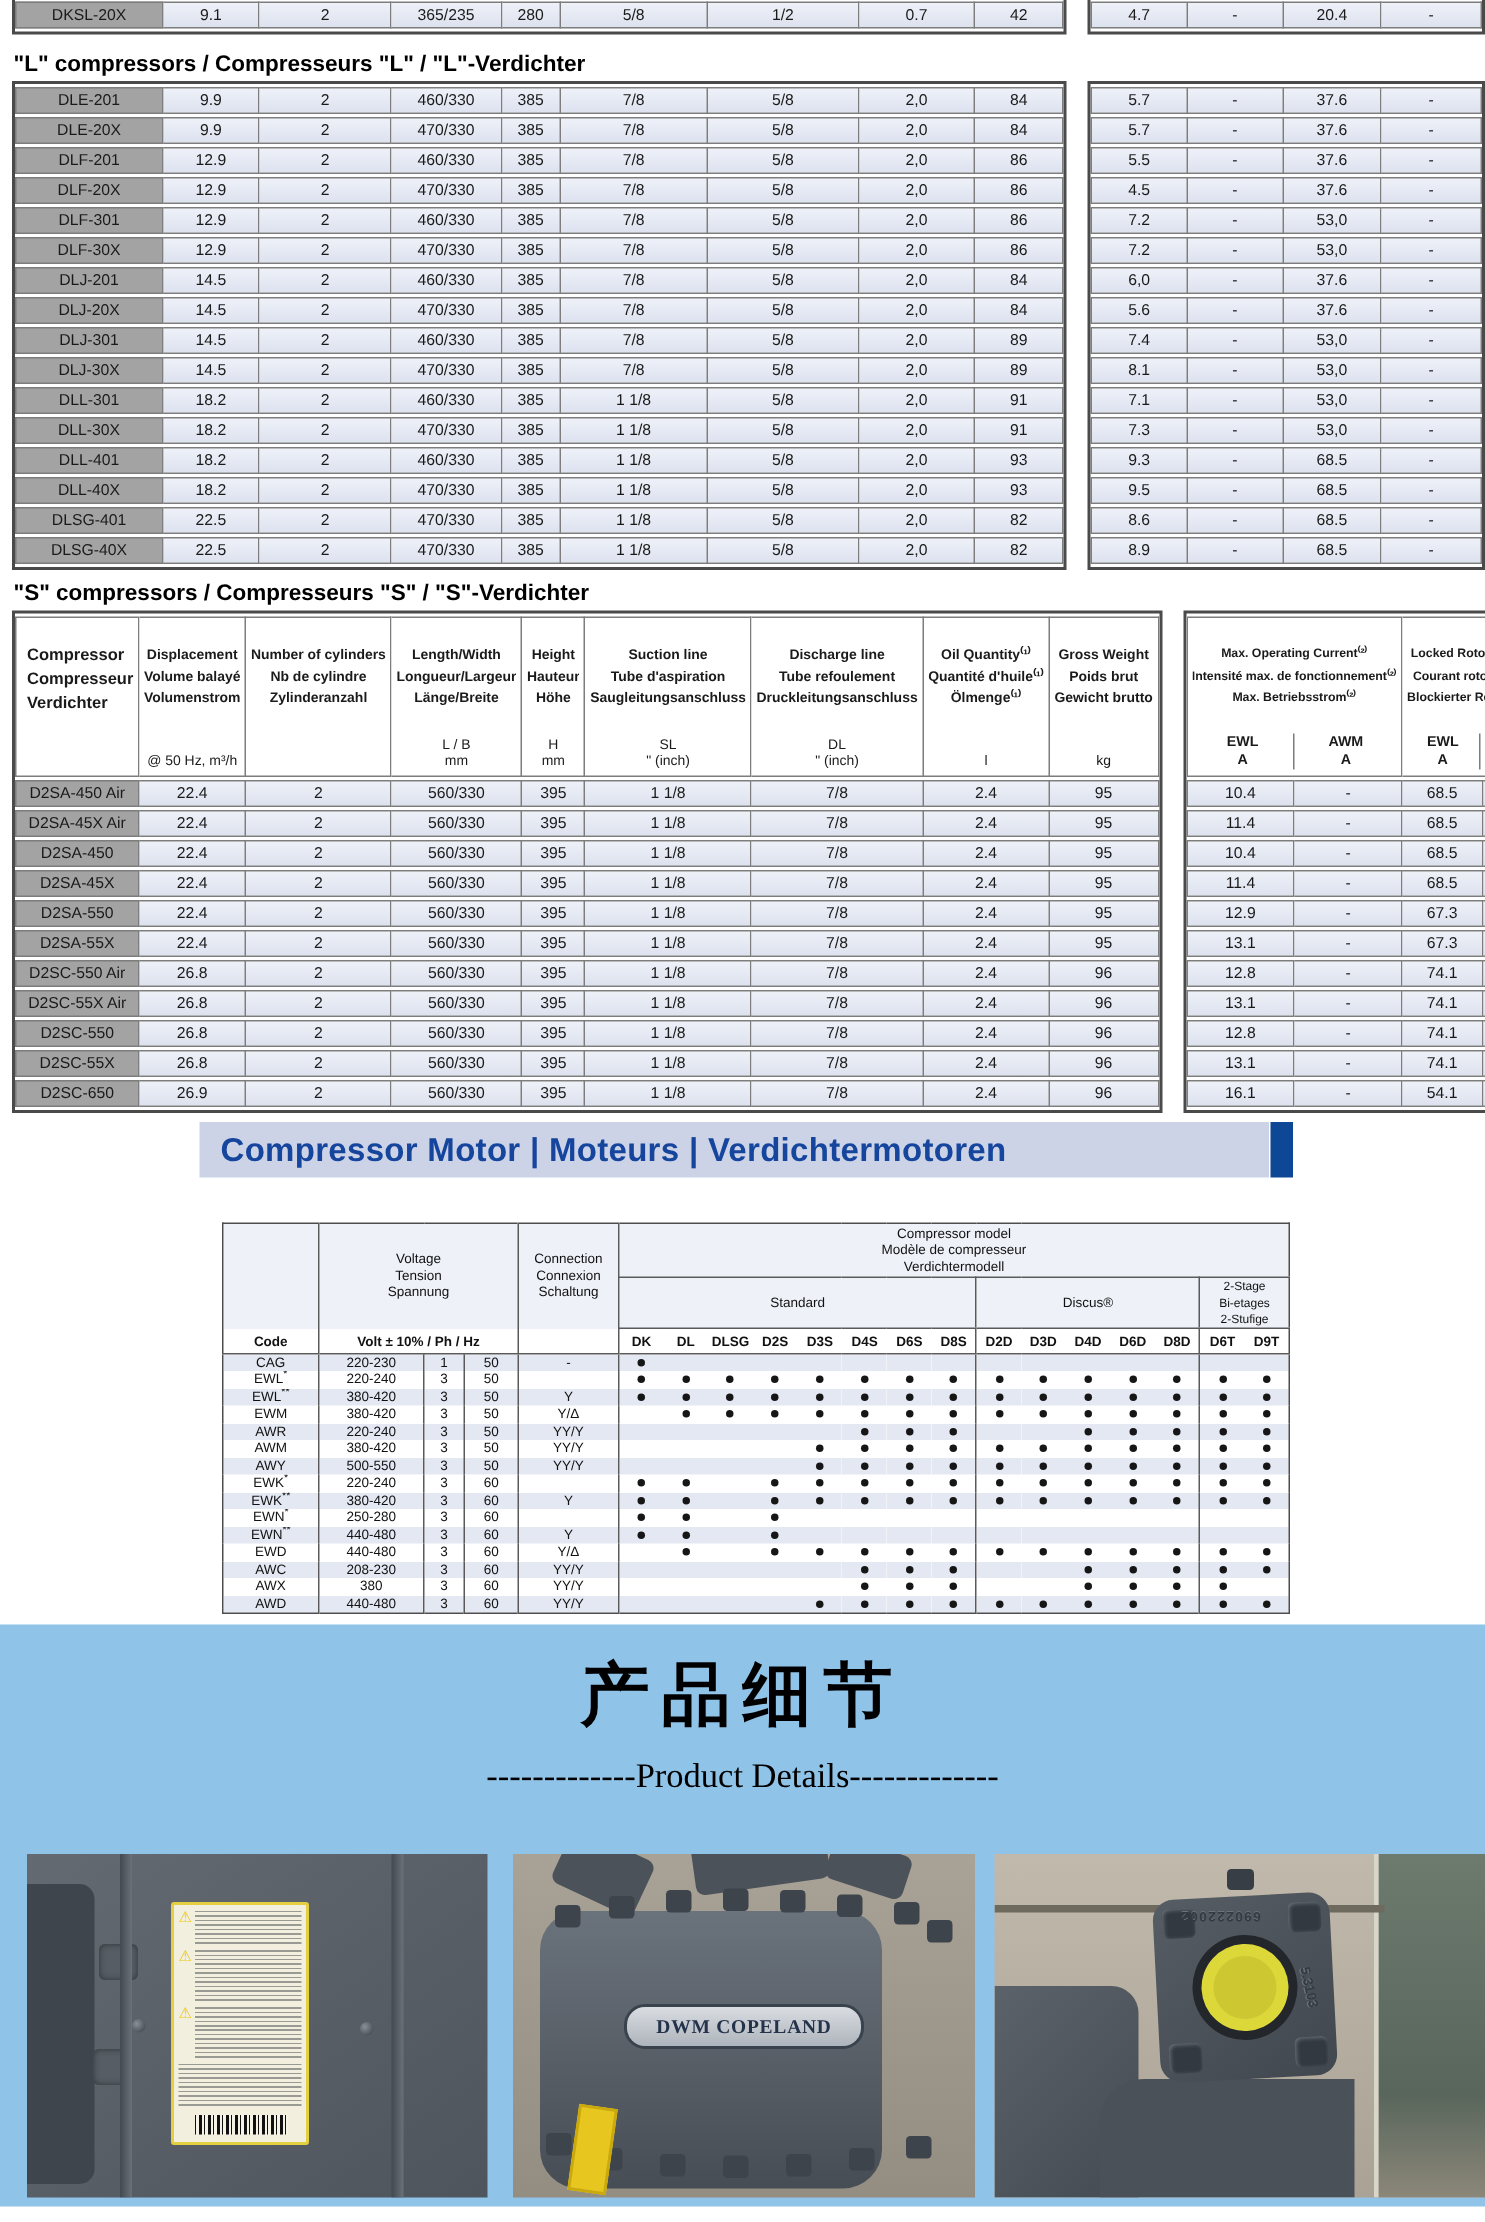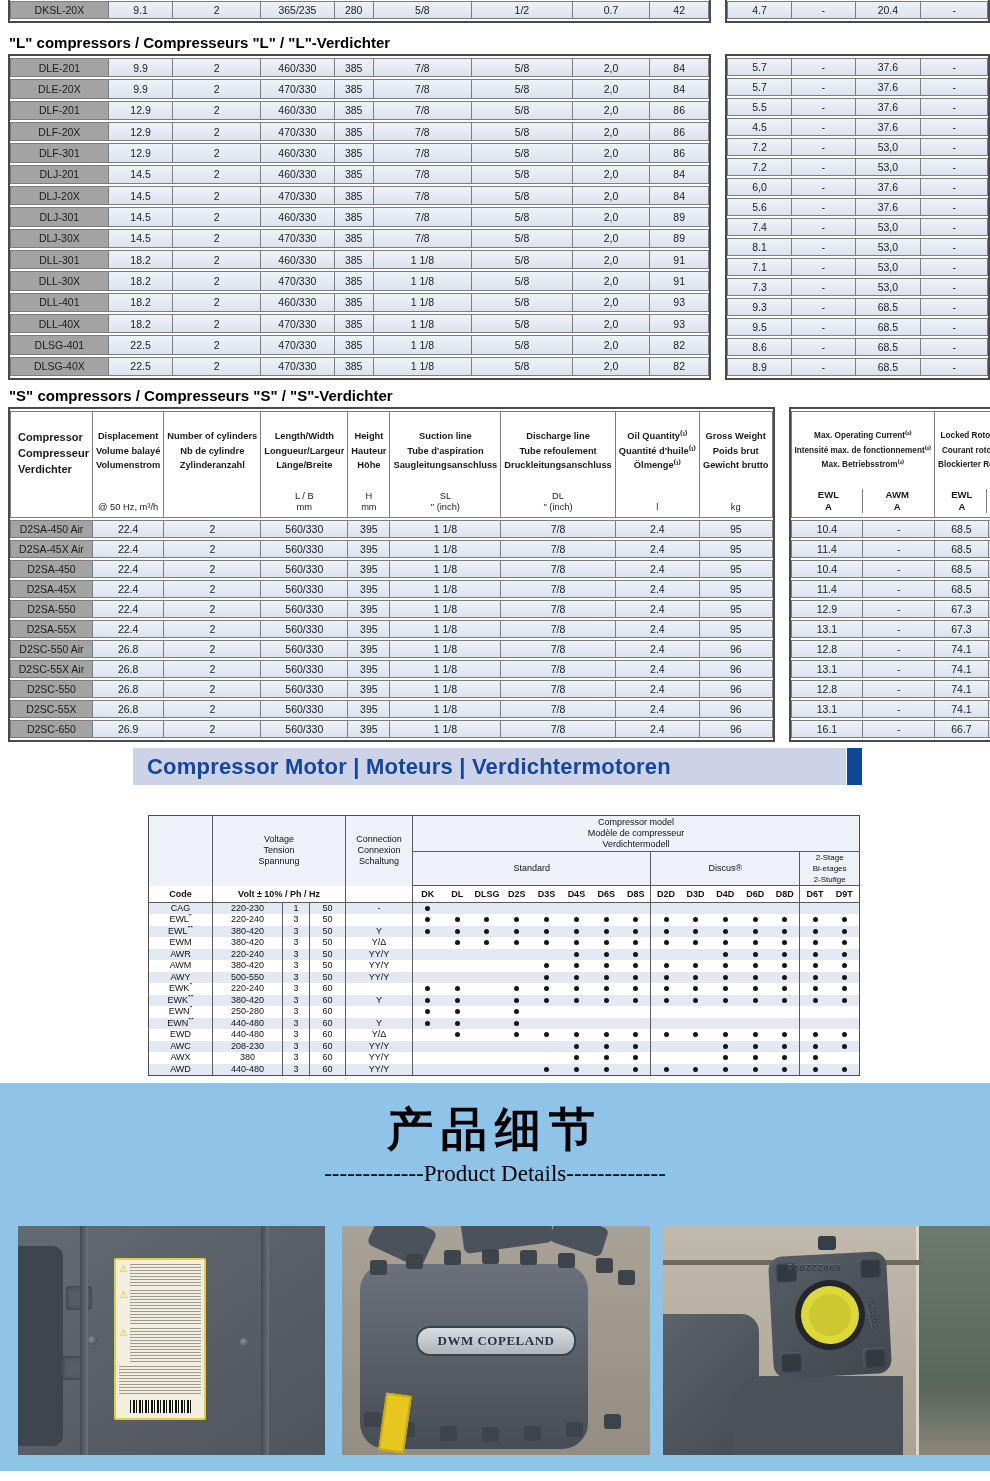--- a/index.html
+++ b/index.html
@@ -47,21 +47,21 @@
   .grp { height: 27px; }
   .codes td { height: 17px; font-weight: bold; }
   tbody.mbody td { height: 11.5px; line-height: 11px; font-size: 9px; }
   tbody.mbody tr:nth-child(odd) { background: #e3e8f3; }
   .dot { display: inline-block; width: 5px; height: 5px; border-radius: 50%; background: #161616; vertical-align: middle; }
   sup.star { font-size: 7px; vertical-align: super; line-height: 0; }
 
   
   .blue { margin-top: 7px; height: 388px; background: var(--blue-bg, #90c3e8); overflow: hidden; }
   .title-cn { margin-top: 16px; text-align: center; font-size: 46px; font-weight: bold; letter-spacing: 8px; color: #000; }
-  .title-en { margin-top: 0; text-align: center; font-family: "Liberation Serif", serif; font-size: 23px; color: #000; }
+  .title-en { margin-top: 10px; text-align: center; font-family: "Liberation Serif", serif; font-size: 23px; color: #000; }
   .photos { display: flex; margin: 39px 0 0 18px; gap: 0; }
   .photo { position: relative; height: 229px; overflow: hidden; }
   .p1 { width: 307px; margin-right: 17px; background: linear-gradient(145deg, #636a72 0%, #575e66 55%, #4e555d 100%); }
   .p2 { width: 308px; margin-right: 13px; background: linear-gradient(180deg, #a9a296 0%, #938d82 100%); }
   .p3 { width: 327px; background: linear-gradient(180deg, #c0b9ac 0%, #aaa295 100%); }
 
   
   .p1-flange { position: absolute; left: -30px; top: 20px; width: 75px; height: 200px; background: #3f454c; border-radius: 10px; }
   .p1-bolt { position: absolute; width: 26px; height: 24px; background: #565d64; border-radius: 4px; box-shadow: inset 0 0 4px #2d3237; }
   .p1-seam { position: absolute; top: 0; width: 8px; height: 229px; background: linear-gradient(90deg, #434950, #6a717a); }
@@ -217,20 +217,31 @@
               <td class="c-val">12.9</td>
               <td class="c-val">2</td>
               <td class="c-val">460/330</td>
               <td class="c-val">385</td>
               <td class="c-val">7/8</td>
               <td class="c-val">5/8</td>
               <td class="c-val">2,0</td>
               <td class="c-val">86</td>
             </tr>
             <tr>
+              <td class="c-name">DLF-30X</td>
+              <td class="c-val">12.9</td>
+              <td class="c-val">2</td>
+              <td class="c-val">470/330</td>
+              <td class="c-val">385</td>
+              <td class="c-val">7/8</td>
+              <td class="c-val">5/8</td>
+              <td class="c-val">2,0</td>
+              <td class="c-val">86</td>
+            </tr>
+            <tr>
               <td class="c-name">DLJ-201</td>
               <td class="c-val">14.5</td>
               <td class="c-val">2</td>
               <td class="c-val">460/330</td>
               <td class="c-val">385</td>
               <td class="c-val">7/8</td>
               <td class="c-val">5/8</td>
               <td class="c-val">2,0</td>
               <td class="c-val">84</td>
             </tr>
@@ -793,21 +804,21 @@
             </tr>
             <tr>
               <td class="c-val">13.1</td>
               <td class="c-val">-</td>
               <td class="c-val">74.1</td>
               <td class="c-val">-</td>
             </tr>
             <tr>
               <td class="c-val">16.1</td>
               <td class="c-val">-</td>
-              <td class="c-val">66.7</td>
+              <td class="c-val">54.1</td>
               <td class="c-val">-</td>
             </tr>
           </tbody>
         </table>
       </div>
     </div>
 
   <div class="motor-bar-row">
     <div class="motor-bar">
       <span>Compressor Motor | Moteurs | Verdichtermotoren</span>

